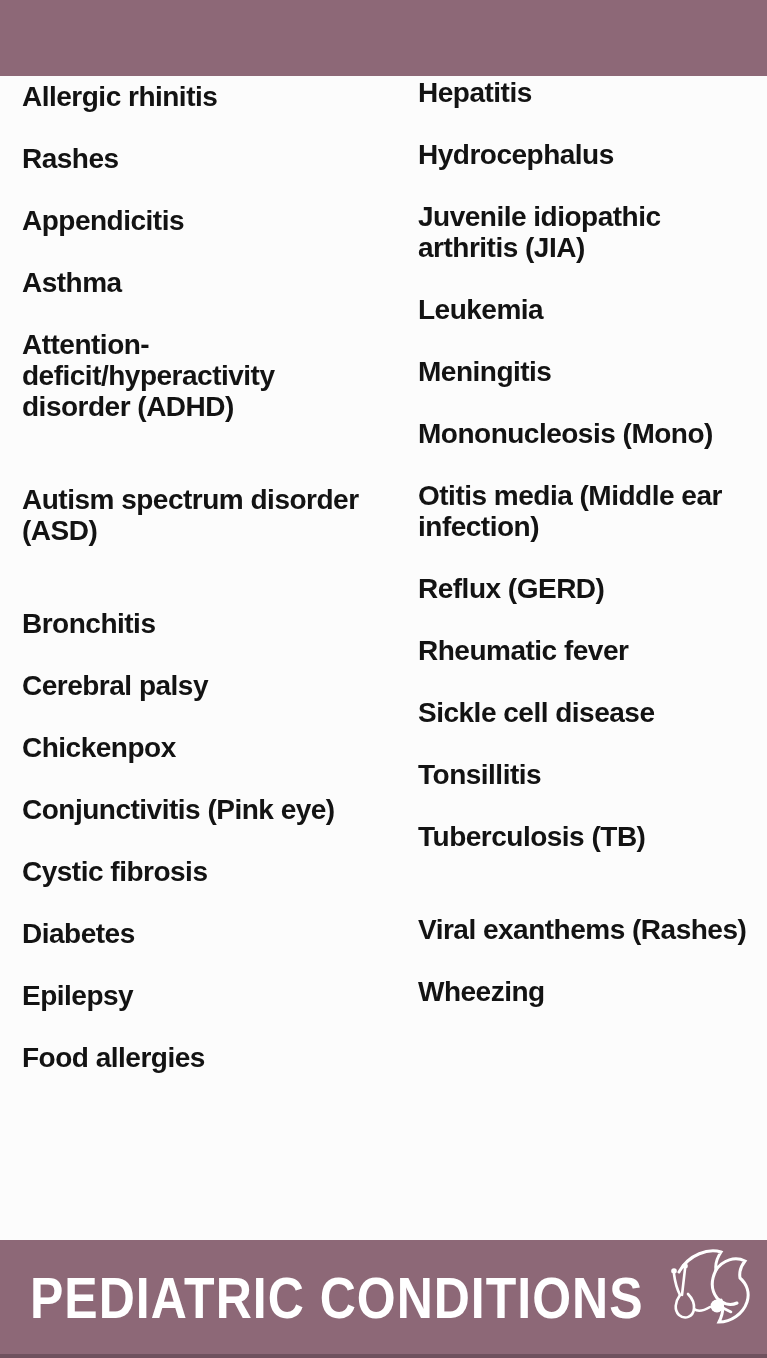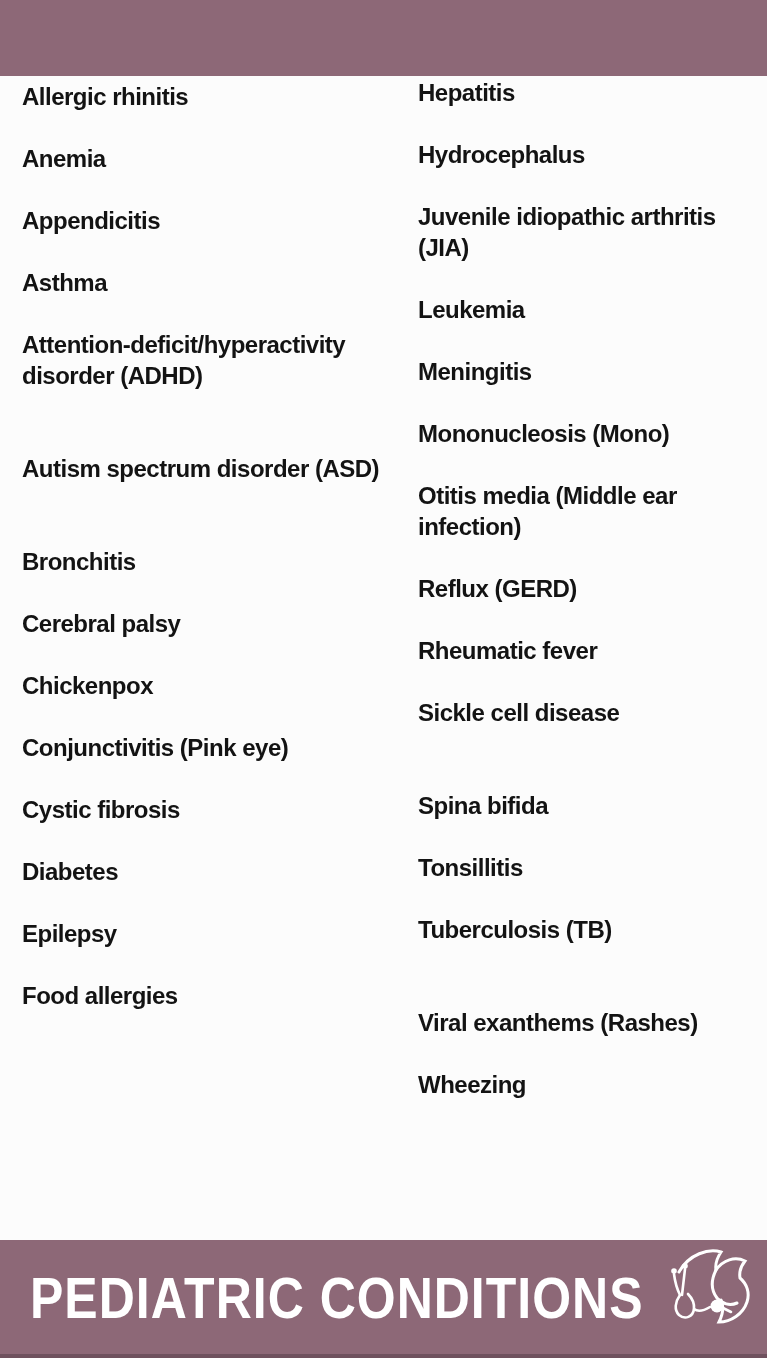--- a/index.html
+++ b/index.html
@@ -20,21 +20,21 @@
   }
   .content {
     position:absolute; top:76px; left:0; right:0; height:1164px;
   }
   .col {
     position:absolute; top:0;
   }
   .col-left  { left:22px;  width:364px; padding-top:5px; }
   .col-right { left:418px; width:332px; padding-top:1px; }
   .item {
-    font-size:24px;
+    font-size:28px;
     font-weight:bold;
     line-height:31px;
     letter-spacing:-0.5px;
     color:var(--text, #131313);
     margin-top:31px;
   }
   .item:first-child { margin-top:0; }
   .item.gap-large { margin-top:62px; }
   .band-bottom {
     position:absolute; bottom:0; left:0; width:100%; height:118px;
@@ -64,21 +64,21 @@
 </head>
 <body>
 
 <div class="page">
 
   <div class="band-top"></div>
 
   <div class="content">
     <div class="col col-left">
         <div class="item">Allergic rhinitis</div>
-        <div class="item">Anemia</div>
+        <div class="item">Rashes</div>
         <div class="item">Appendicitis</div>
         <div class="item">Asthma</div>
         <div class="item">Attention-deficit/hyperactivity disorder (ADHD)</div>
         <div class="item gap-large">Autism spectrum disorder (ASD)</div>
         <div class="item gap-large">Bronchitis</div>
         <div class="item">Cerebral palsy</div>
         <div class="item">Chickenpox</div>
         <div class="item">Conjunctivitis (Pink eye)</div>
         <div class="item">Cystic fibrosis</div>
         <div class="item">Diabetes</div>
@@ -89,21 +89,20 @@
         <div class="item">Hepatitis</div>
         <div class="item">Hydrocephalus</div>
         <div class="item">Juvenile idiopathic arthritis (JIA)</div>
         <div class="item">Leukemia</div>
         <div class="item">Meningitis</div>
         <div class="item">Mononucleosis (Mono)</div>
         <div class="item">Otitis media (Middle ear infection)</div>
         <div class="item">Reflux (GERD)</div>
         <div class="item">Rheumatic fever</div>
         <div class="item">Sickle cell disease</div>
-        <div class="item gap-large">Spina bifida</div>
         <div class="item">Tonsillitis</div>
         <div class="item">Tuberculosis (TB)</div>
         <div class="item gap-large">Viral exanthems (Rashes)</div>
         <div class="item">Wheezing</div>
       </div>
   </div>
 
   <div class="band-bottom">
     <div class="footer-title">PEDIATRIC CONDITIONS</div>
     <div class="footer-icon">

